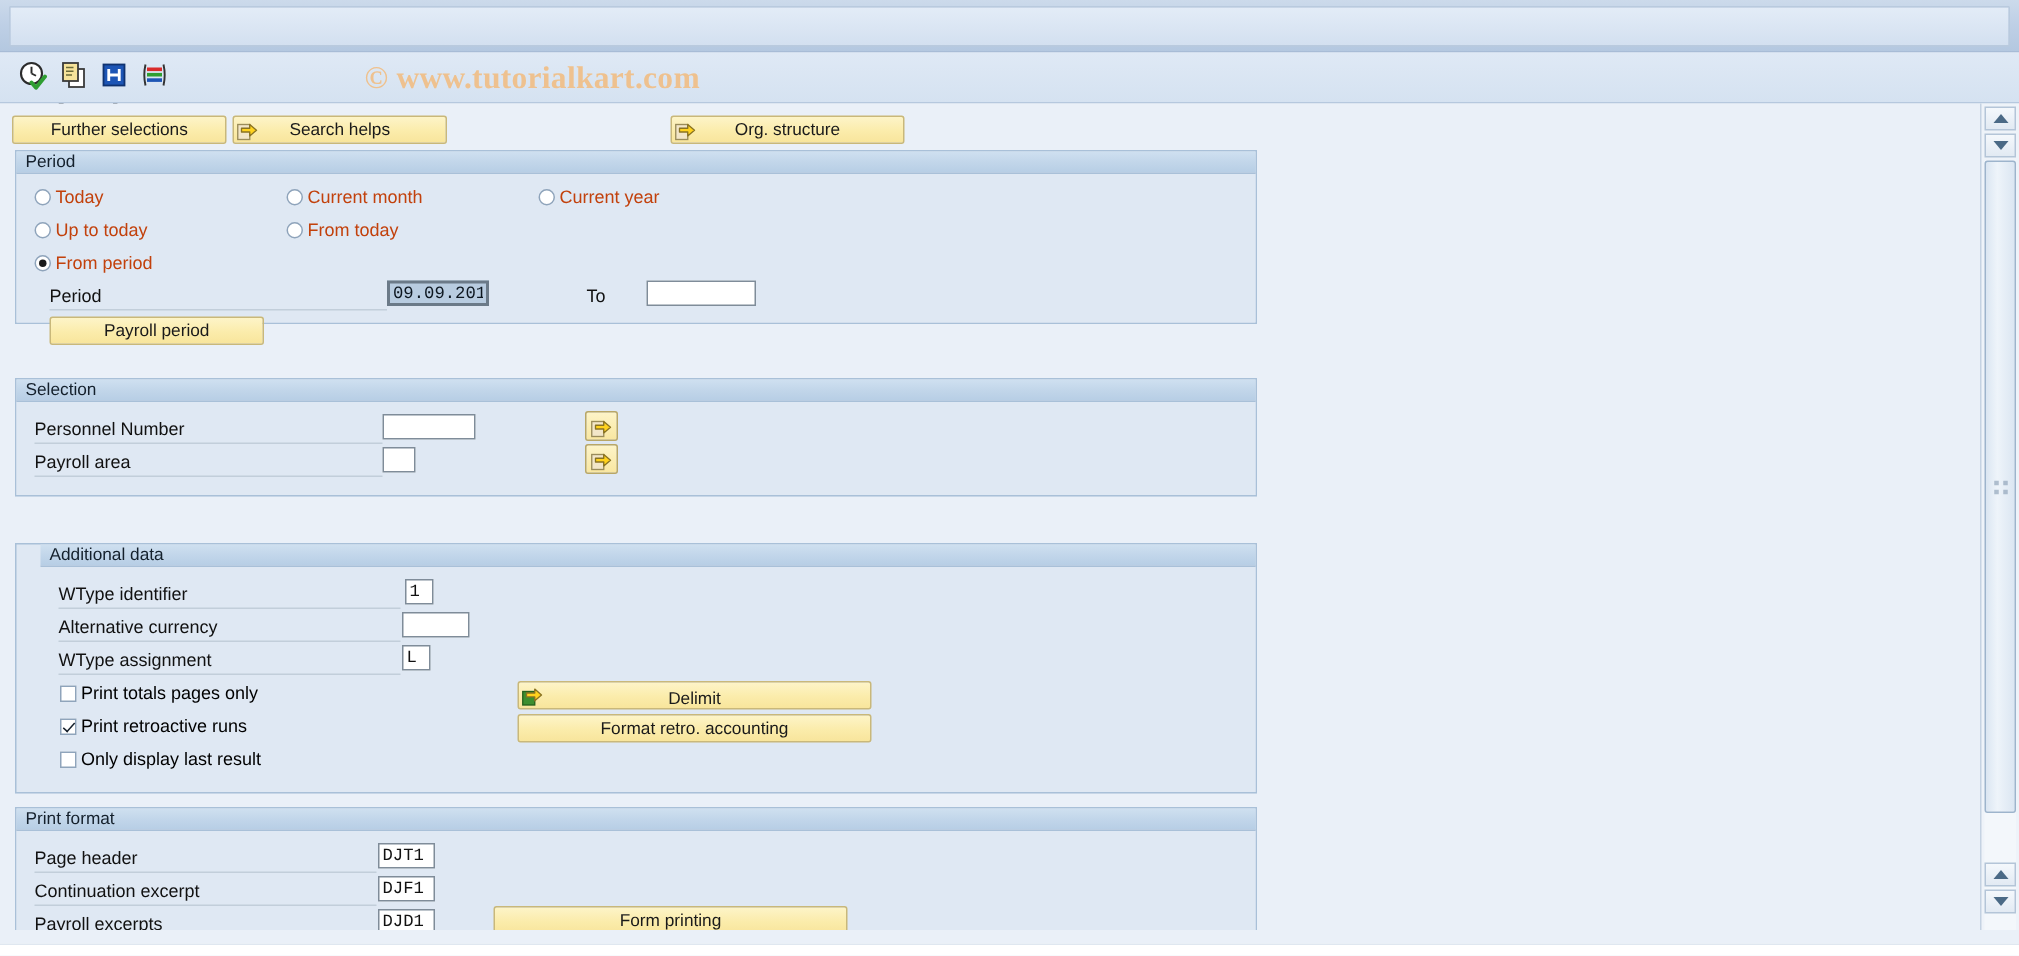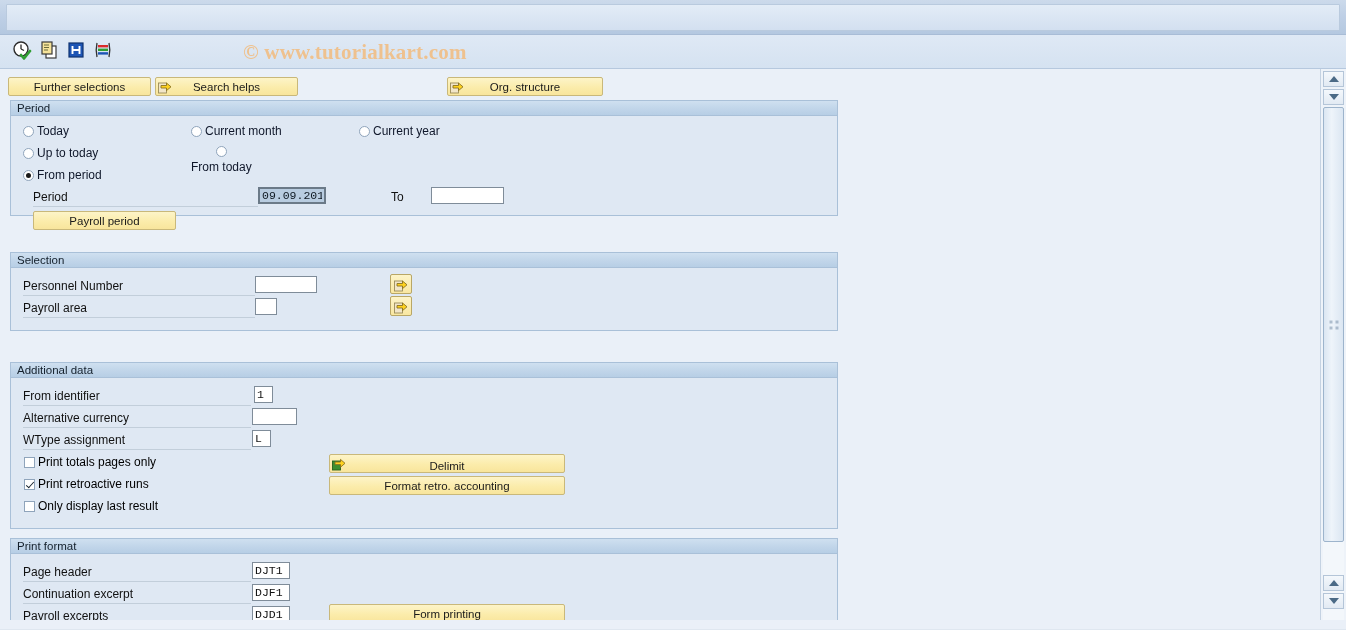--- a/index.html
+++ b/index.html
@@ -191,21 +191,21 @@
   }
 
   .radio {
     position: absolute;
     display: flex;
     align-items: center;
     gap: 3px;
     cursor: pointer;
     white-space: nowrap;
     font-size: 12px;
-    color: #0f172a;
+    color: #c2410c;
   }
   .rdot {
     width: 11px; height: 11px;
     border-radius: 50%;
     background: #ffffff;
     border: 1px solid #8fa4bb;
     box-sizing: border-box;
     position: relative;
     flex: 0 0 auto;
   }
@@ -433,21 +433,21 @@
         </div>
         <div class="radio" style="left:348px; top:8px;">
           <span class="rdot"></span>
           <span>Current year</span>
         </div>
 
         <div class="radio" style="left:12px; top:30px;">
           <span class="rdot"></span>
           <span>Up to today</span>
         </div>
-        <div class="radio" style="left:180px; top:30px;flex-direction:column;">
+        <div class="radio" style="left:180px; top:30px;">
           <span class="rdot"></span>
           <span>From today</span>
         </div>
 
         <div class="radio on" style="left:12px; top:52px;">
           <span class="rdot"></span>
           <span>From period</span>
         </div>
 
         <div class="flabel ul" style="left:22px; top:74px; width:225px;">Period</div>
@@ -481,25 +481,25 @@
         <input class="ffield" style="left: 244px; top: 30px; width: 22px;" value="">
         <button class="arrowbtn" style="left:379px; top:28px;">
           <svg width="15" height="15" viewBox="0 0 15 15">
             <rect x="0.5" y="4" width="8" height="10" fill="#f2e6c8" stroke="#9a8c5a" stroke-width="0.9"></rect>
             <path d="M3 6.5 h5.5 V4 L13 7.8 L8.5 11.6 V9 H3 Z" fill="#ffd21e" stroke="#8a7322" stroke-width="0.9" stroke-linejoin="round"></path>
           </svg>
         </button>
       </div>
     </div>
 
-    <div class="panel" style="top:293px; height:167px;">
+    <div class="panel" style="top:293px; height:167px;padding-left:16px;">
       <div class="panel-head">Additional data</div>
       <div class="panel-body" style="height:150px;">
 
-        <div class="flabel ul" style="left:12px; top:11px; width:228px;">From identifier</div>
+        <div class="flabel ul" style="left:12px; top:11px; width:228px;">WType identifier</div>
         <input class="ffield" style="left: 243px; top: 8px; width: 19px;" value="1">
 
         <div class="flabel ul" style="left:12px; top:33px; width:228px;">Alternative currency</div>
         <input class="ffield" style="left: 241px; top: 30px; width: 45px;" value="">
 
         <div class="flabel ul" style="left:12px; top:55px; width:228px;">WType assignment</div>
         <input class="ffield" style="left: 241px; top: 52px; width: 19px;" value="L">
 
         <div class="check" style="left:13px; top:77px;">
           <span class="cbox"></span>

